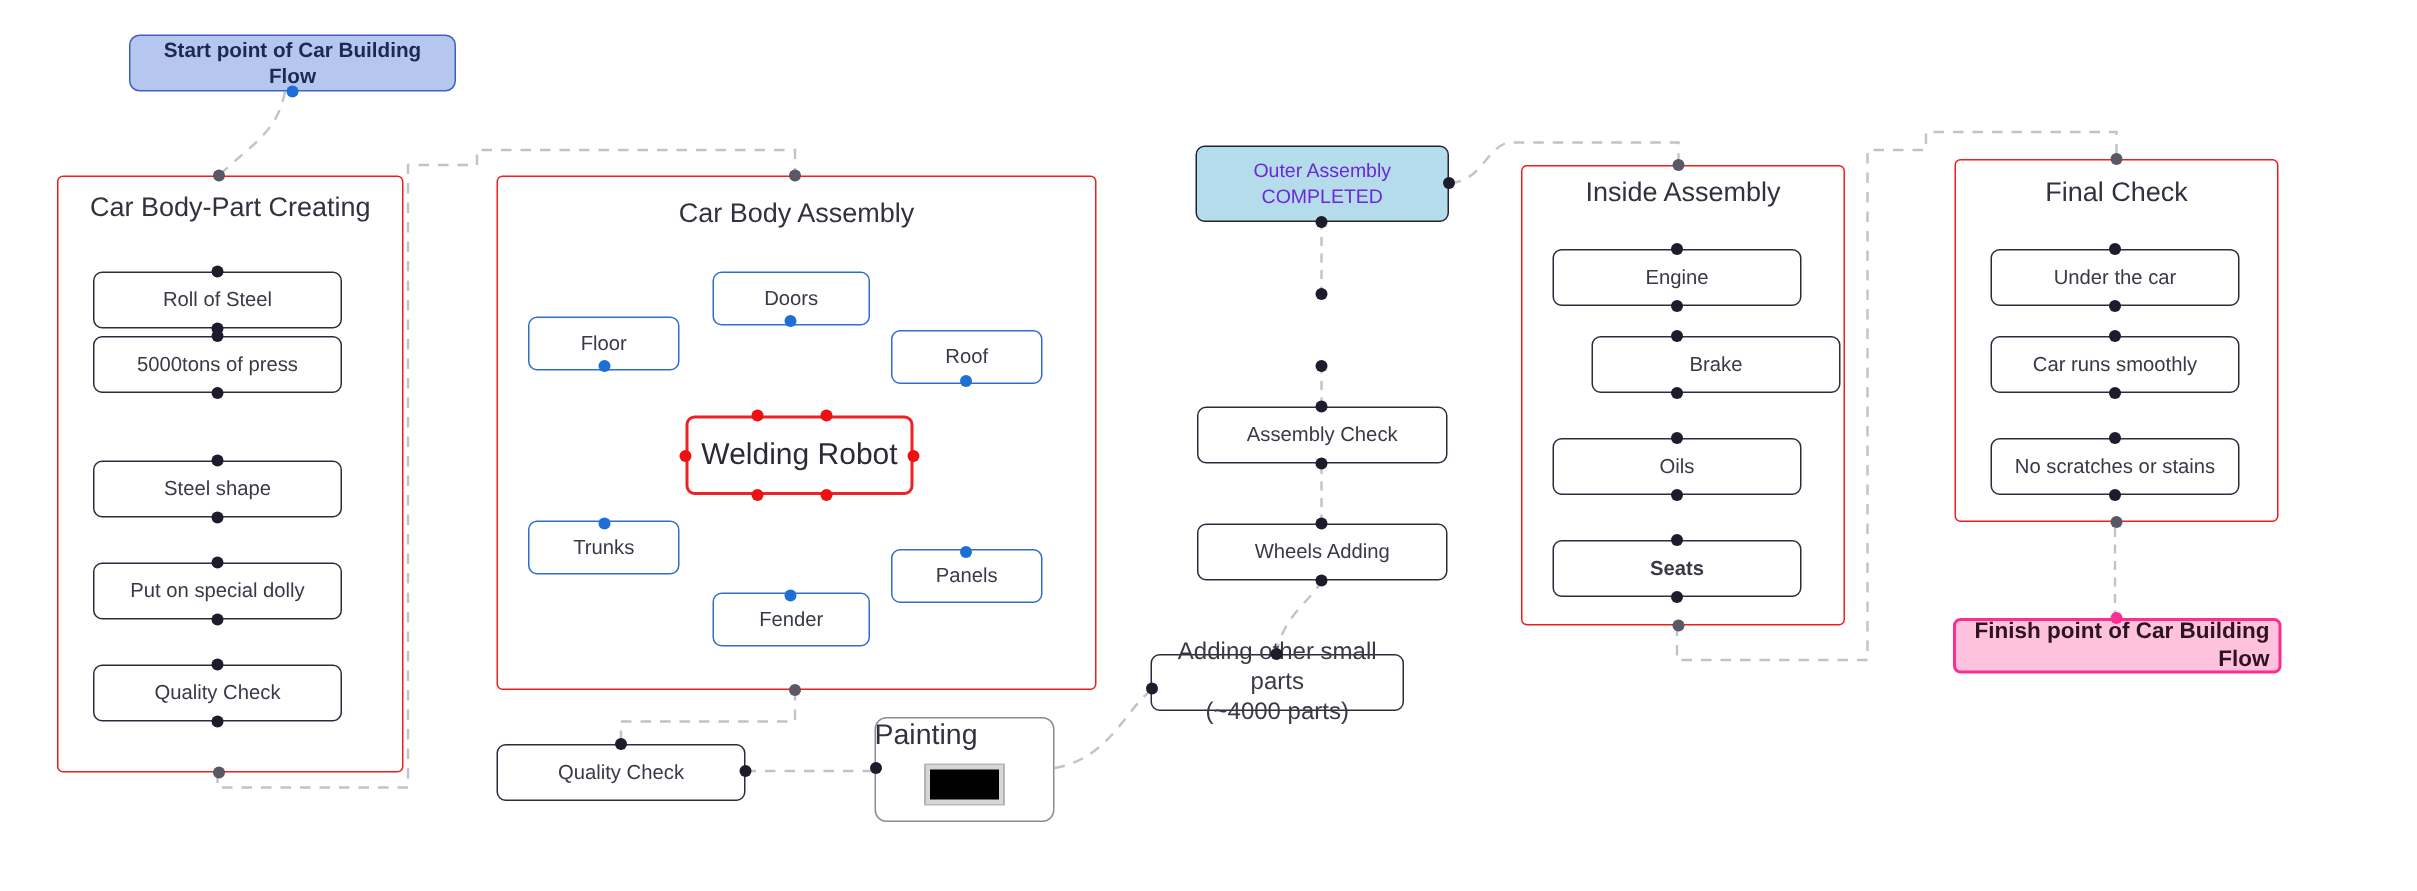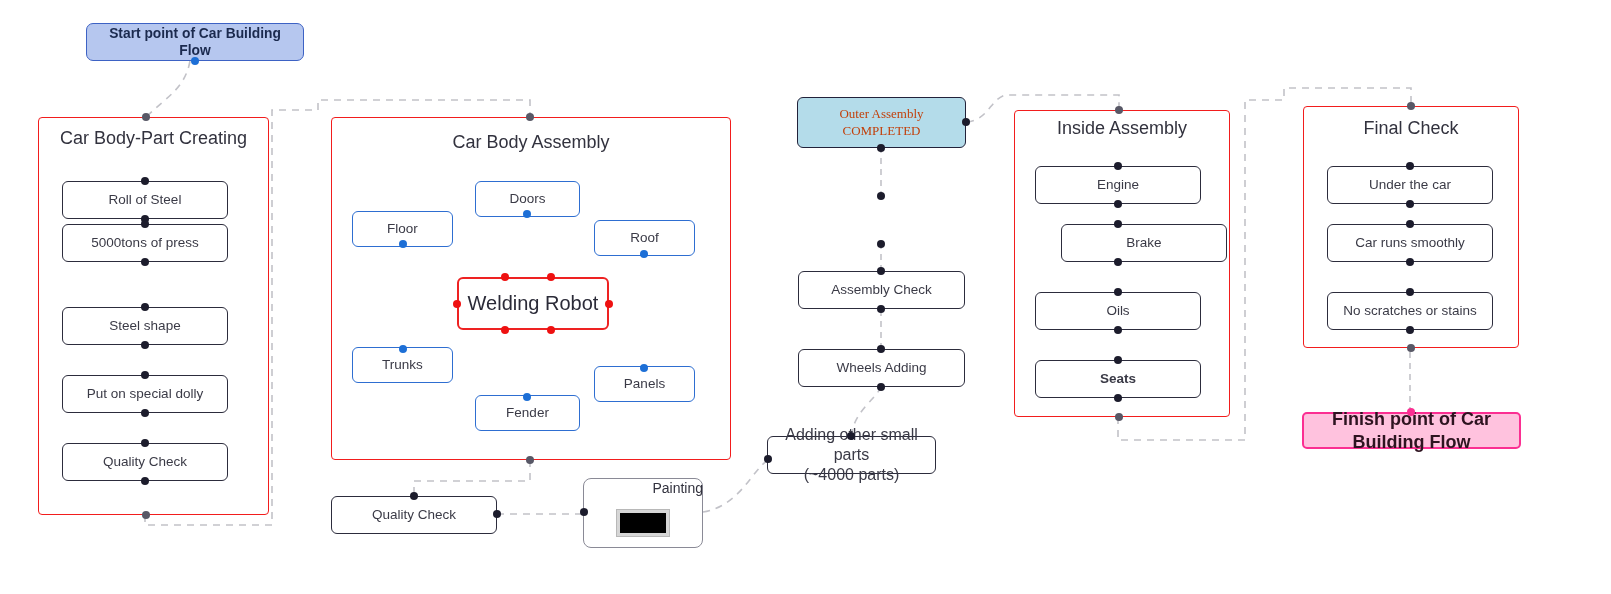--- a/index.html
+++ b/index.html
@@ -62,31 +62,31 @@
     border: 1.8px solid #3d62c4;
     background: #b6c7ef;
     font-size: 13.8px;
     font-weight: bold;
     color: #1b2a4e;
     border-radius: 7px;
   }
   .node.terminal-finish {
     border: 2px solid #fb2f92;
     background: #ffc2de;
-    font-size: 18px;
+    font-size: 15px;
     font-weight: bold;
     color: #2e1320;
     border-radius: 5px;
+    text-align: right;
   }
   .node.completed {
     border: 1.8px solid #22223a;
     background: #b4dcea;
     font-size: 13.5px;
-    color: #c2410c;
-    font-family: Liberation Serif, serif;
+    color: #6d28d9;
   }
   .group {
     position: absolute;
     box-sizing: border-box;
     border: 1.7px solid #f21d1d;
     background: #ffffff;
     border-radius: 4px;
     z-index: 2;
   }
   .group-title {
@@ -102,22 +102,22 @@
     position: absolute;
     box-sizing: border-box;
     border: 1.5px solid #8a8a96;
     background: #ffffff;
     border-radius: 8px;
     z-index: 2;
   }
   .paint-title {
     position: absolute;
     width: 100%;
-    text-align: right;
-    font-size: 14px;
+    text-align: left;
+    font-size: 19px;
     color: #32323e;
     z-index: 4;
   }
   .paint-swatch {
     position: absolute;
     box-sizing: border-box;
     background: #000000;
     border: 3px solid #d6d6d6;
     outline: 1px solid #b8b8b8;
     z-index: 4;

